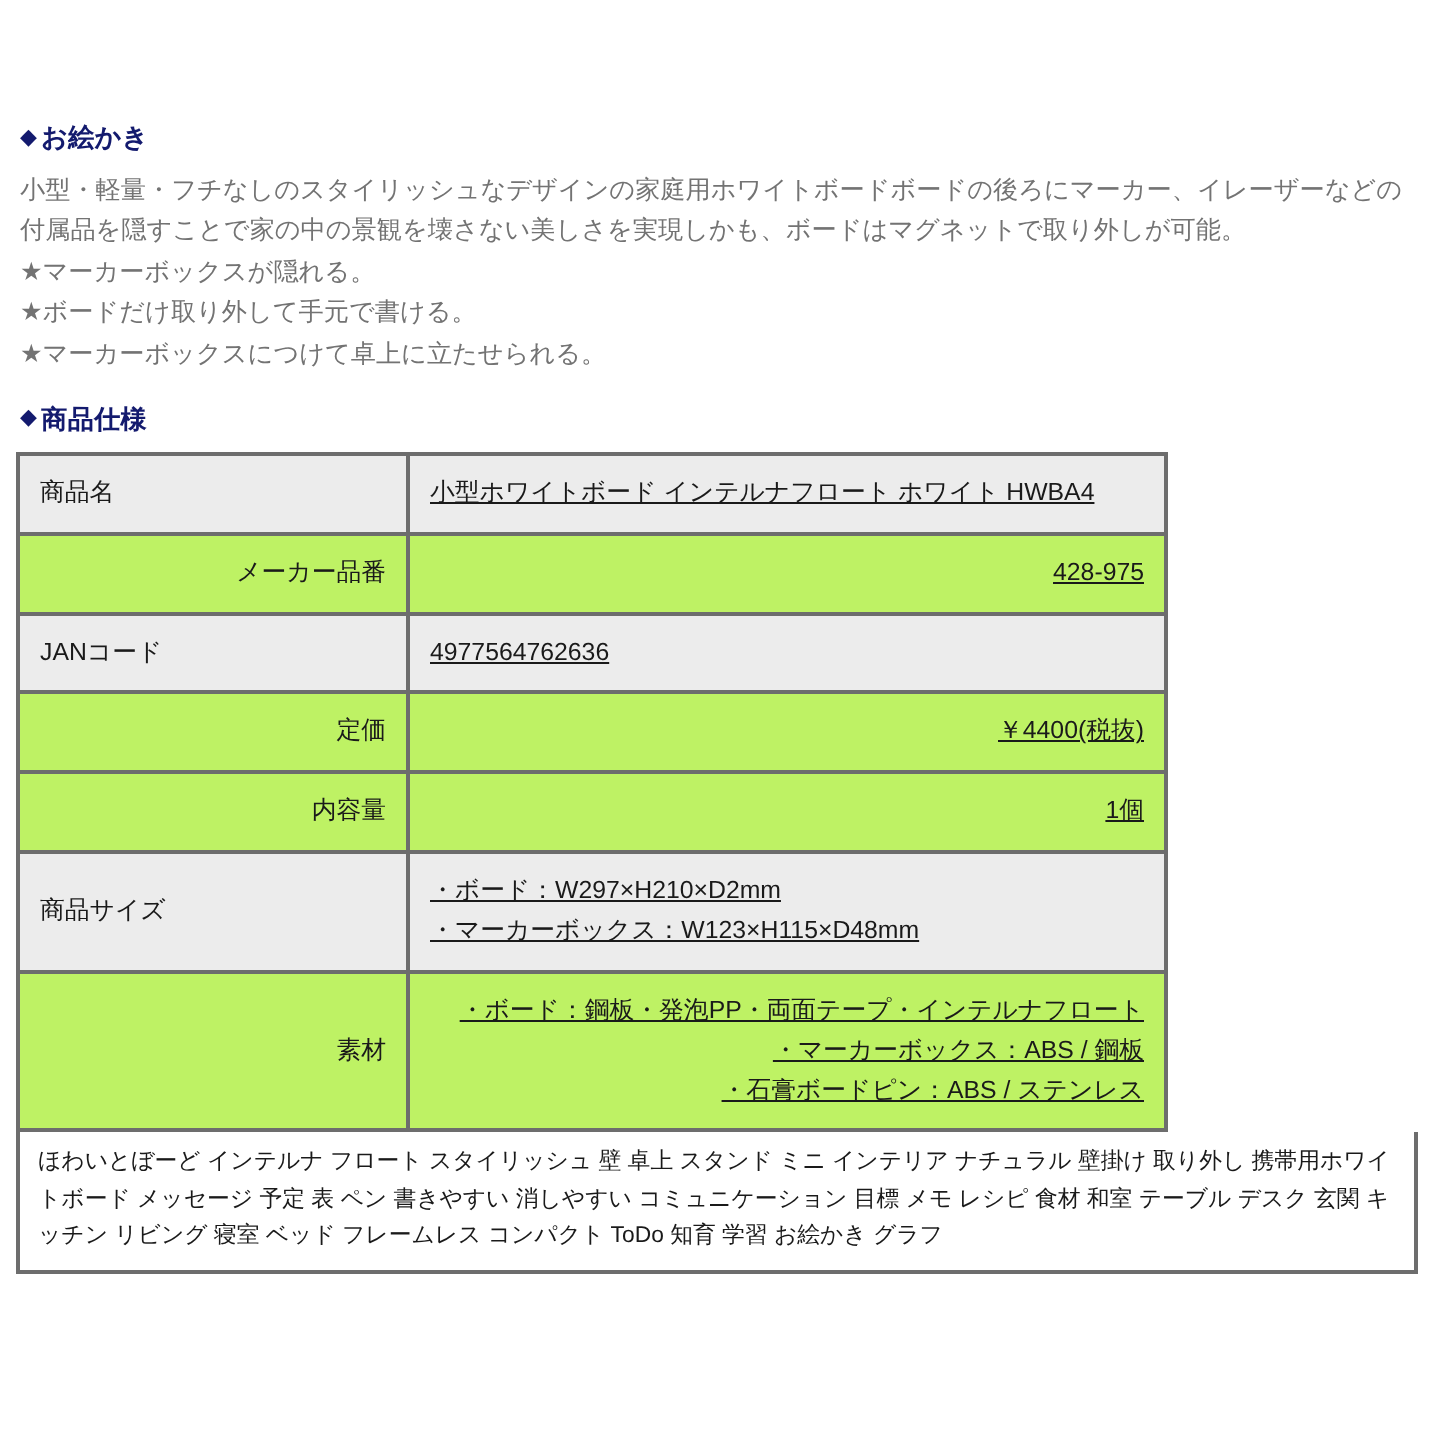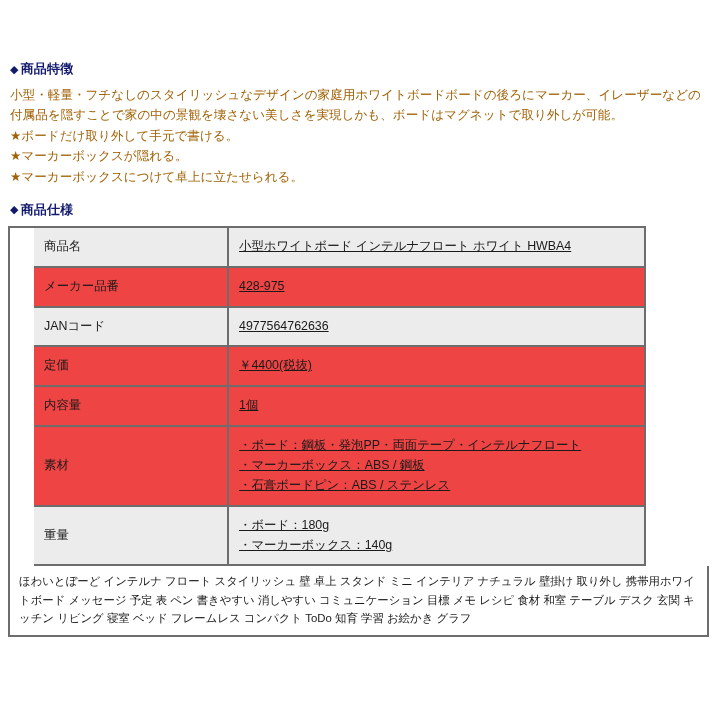--- a/index.html
+++ b/index.html
@@ -41,57 +41,56 @@
     font-size: 11px;
     line-height: 1;
     transform: translateY(0px);
   }
 
   
   .feature-block {
     margin: 0 0 14px 2px;
     font-size: 12.6px;
     line-height: 1.62;
-    color: #a16207;
+    color: #737373;
   }
   .feature-block p {
     margin: 0;
     white-space: nowrap;
   }
   .feature-desc {
     white-space: normal !important;
     margin-bottom: 0 !important;
   }
 
   
   .spec-table {
-    width: 638px;
+    width: 576px;
     border-collapse: separate;
     border-spacing: 0;
     table-layout: fixed;
     border-top: 2px solid #6d6d6d;
     border-left: 2px solid #6d6d6d;
     background: #ffffff;
-    padding-left: 24px;
   }
   .spec-table td {
     border-right: 2px solid #6d6d6d;
     border-bottom: 2px solid #6d6d6d;
     padding: 9px 10px;
     font-size: 12.4px;
     line-height: 1.6;
     vertical-align: middle;
     color: #1a1a1a;
   }
   .spec-table .cell-label {
     width: 173px;
     white-space: nowrap;
   }
   .row-shaded td { background: #ececec; }
-  .row-plain td { background: #ef4444; }
+  .row-plain td { background: #bef264; text-align: right; }
   .cell-value .line { display: block; white-space: nowrap; text-decoration: underline; }
 
   
   .keyword-box {
     width: 701px;
     box-sizing: border-box;
     border: 2px solid #6d6d6d;
     border-top: none;
     padding: 6px 9px 7px 9px;
     font-size: 11.4px;
@@ -103,27 +102,27 @@
 </style>
 </head>
 <body>
 
 <div class="page">
 
   <div class="spacer-top"></div>
 
   <div class="section-heading">
     <span class="diamond-icon">◆</span>
-    <span>商品特徴</span>
+    <span>お絵かき</span>
   </div>
 
   <div class="feature-block">
     <p class="feature-desc">小型・軽量・フチなしのスタイリッシュなデザインの家庭用ホワイトボードボードの後ろにマーカー、イレーザーなどの付属品を隠すことで家の中の景観を壊さない美しさを実現しかも、ボードはマグネットで取り外しが可能。</p>
+    <p>★マーカーボックスが隠れる。</p>
     <p>★ボードだけ取り外して手元で書ける。</p>
-    <p>★マーカーボックスが隠れる。</p>
     <p>★マーカーボックスにつけて卓上に立たせられる。</p>
   </div>
 
   <div class="section-heading">
     <span class="diamond-icon">◆</span>
     <span>商品仕様</span>
   </div>
 
   <table class="spec-table">
     <tbody id="spec-table-body">
@@ -150,33 +149,33 @@
           <td class="cell-value">
             <span class="line">￥4400(税抜)</span>
           </td>
         </tr>
         <tr class="row-plain">
           <td class="cell-label">内容量</td>
           <td class="cell-value">
             <span class="line">1個</span>
           </td>
         </tr>
+        <tr class="row-shaded">
+          <td class="cell-label">商品サイズ</td>
+          <td class="cell-value">
+            <span class="line">・ボード：W297×H210×D2mm</span>
+            <span class="line">・マーカーボックス：W123×H115×D48mm</span>
+          </td>
+        </tr>
         <tr class="row-plain">
           <td class="cell-label">素材</td>
           <td class="cell-value">
             <span class="line">・ボード：鋼板・発泡PP・両面テープ・インテルナフロート</span>
             <span class="line">・マーカーボックス：ABS / 鋼板</span>
             <span class="line">・石膏ボードピン：ABS / ステンレス</span>
-          </td>
-        </tr>
-        <tr class="row-shaded">
-          <td class="cell-label">重量</td>
-          <td class="cell-value">
-            <span class="line">・ボード：180g</span>
-            <span class="line">・マーカーボックス：140g</span>
           </td>
         </tr>
       </tbody>
   </table>
 
   <div class="keyword-box">ほわいとぼーど インテルナ フロート スタイリッシュ 壁 卓上 スタンド ミニ インテリア ナチュラル 壁掛け 取り外し 携帯用ホワイトボード メッセージ 予定 表 ペン 書きやすい 消しやすい コミュニケーション 目標 メモ レシピ 食材 和室 テーブル デスク 玄関 キッチン リビング 寝室 ベッド フレームレス コンパクト ToDo 知育 学習 お絵かき グラフ</div>
 
 </div>
 
 </body></html>

